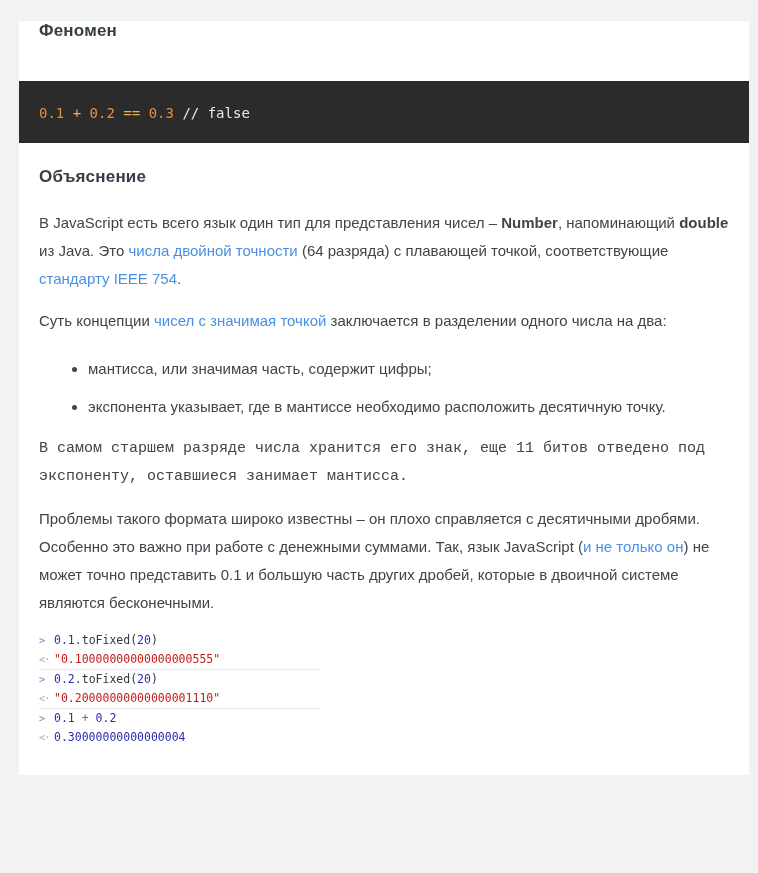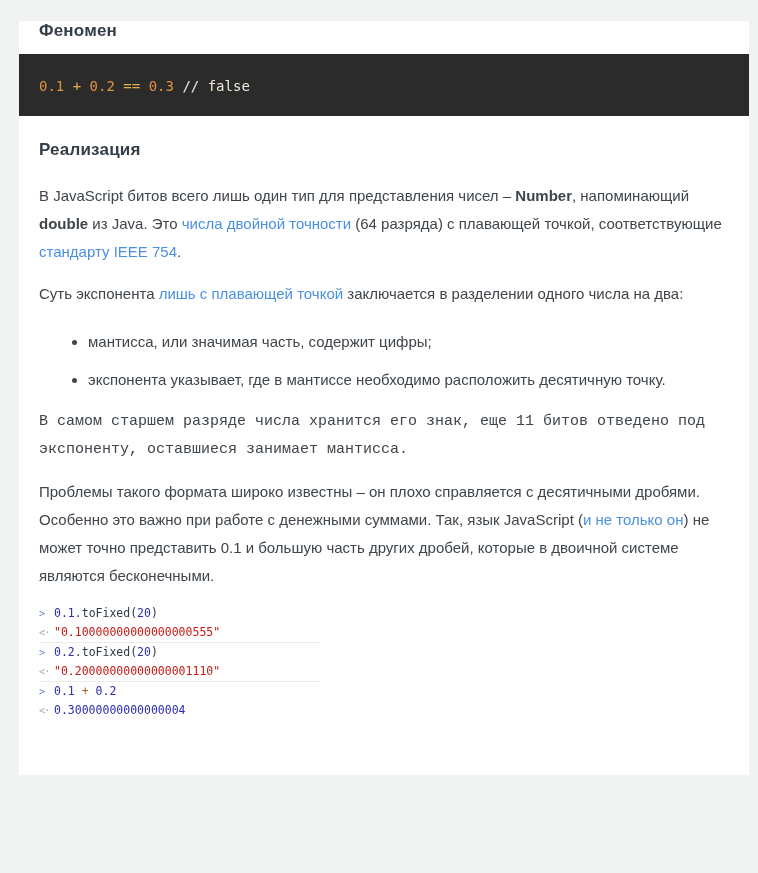--- a/index.html
+++ b/index.html
@@ -23,21 +23,21 @@
     min-height:873px;
     background:var(--card-bg);
     padding:0 14px 30px 20px;
   }
   .article > h2.section-heading{
     font-size:17px;font-weight:700;color:var(--heading);
     margin:24px 0 0;line-height:20px;letter-spacing:.2px;
   }
   .article > h2.section-heading:first-child{margin-top:21px;}
   .codeblock{
-    margin:13px -14px 0 -20px;
+    margin:40px -14px 0 -20px;
     background:var(--code-bg);
     padding:24px 20px 22px;
     font-family:"DejaVu Sans Mono", monospace;
     font-size:14px;line-height:16px;color:var(--code-text);
   }
   .codeblock code{white-space:pre;font-family:inherit;}
   p{margin:14px 0 0;font-size:15px;line-height:28px;}
   h2 + p{margin-top:22px;}
   strong{font-weight:700;}
   a{color:var(--link);text-decoration:none;cursor:pointer;}
@@ -67,23 +67,23 @@
   .console .tok-op{color:var(--console-op);}
 </style>
 </head>
 <body>
 
 <div class="page">
   <div class="card">
     <div class="article">
         <h2 class="section-heading">Феномен</h2>
         <div class="codeblock"><code><span class="tok-num">0.1</span><span class="tok-plain"> </span><span class="tok-op">+</span><span class="tok-plain"> </span><span class="tok-num">0.2</span><span class="tok-plain"> </span><span class="tok-op">==</span><span class="tok-plain"> </span><span class="tok-num">0.3</span><span class="tok-plain"> </span><span class="tok-comment">// false</span></code></div>
-        <h2 class="section-heading">Реализация</h2>
-        <p><span>В JavaScript битов всего лишь один тип для представления чисел – </span><strong>Number</strong><span>, напоминающий </span><strong>double</strong><span> из Java. Это </span><a href="#">числа двойной точности</a><span> (64 разряда) с плавающей точкой, соответствующие </span><a href="#">стандарту IEEE 754</a><span>.</span></p>
-        <p><span>Суть экспонента </span><a href="#">лишь с плавающей точкой</a><span> заключается в разделении одного числа на два:</span></p>
+        <h2 class="section-heading">Объяснение</h2>
+        <p><span>В JavaScript есть всего язык один тип для представления чисел – </span><strong>Number</strong><span>, напоминающий </span><strong>double</strong><span> из Java. Это </span><a href="#">числа двойной точности</a><span> (64 разряда) с плавающей точкой, соответствующие </span><a href="#">стандарту IEEE 754</a><span>.</span></p>
+        <p><span>Суть концепции </span><a href="#">чисел с значимая точкой</a><span> заключается в разделении одного числа на два:</span></p>
         <ul>
           <li><span>мантисса, или значимая часть, содержит цифры;</span></li>
           <li><span>экспонента указывает, где в мантиссе необходимо расположить десятичную точку.</span></li>
         </ul>
         <p><span>В самом старшем разряде числа хранится его знак, еще 11 битов отведено под экспоненту, оставшиеся занимает мантисса.</span></p>
         <p><span>Проблемы такого формата широко известны – он плохо справляется с десятичными дробями. Особенно это важно при работе с денежными суммами. Так, язык JavaScript (</span><a href="#">и не только он</a><span>) не может точно представить 0.1 и большую часть других дробей, которые в двоичной системе являются бесконечными.</span></p>
         <div class="console">
           <div class="console-group">
             <div class="console-row in">
               <span class="marker">&gt;</span>

